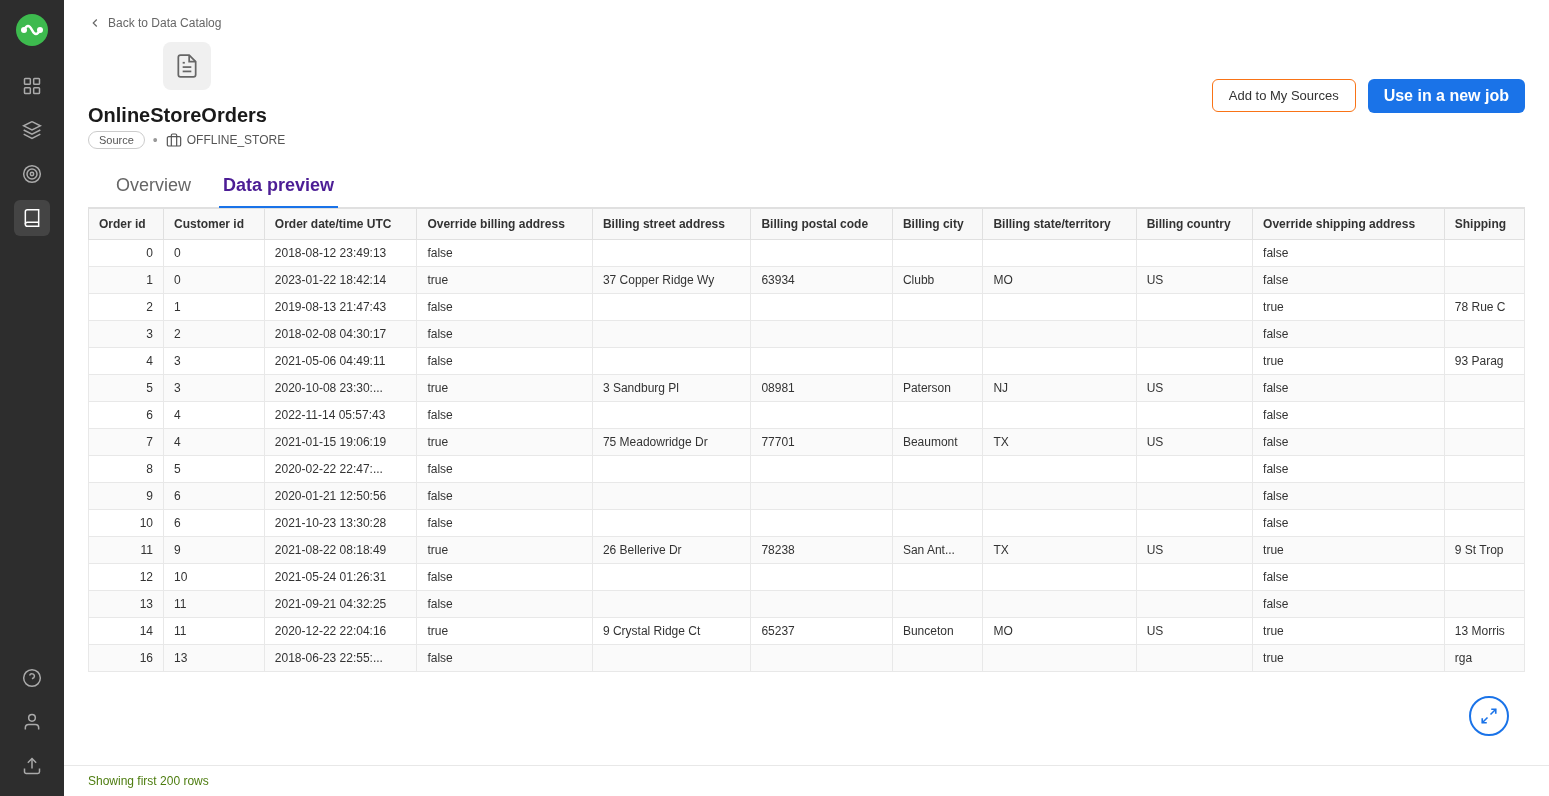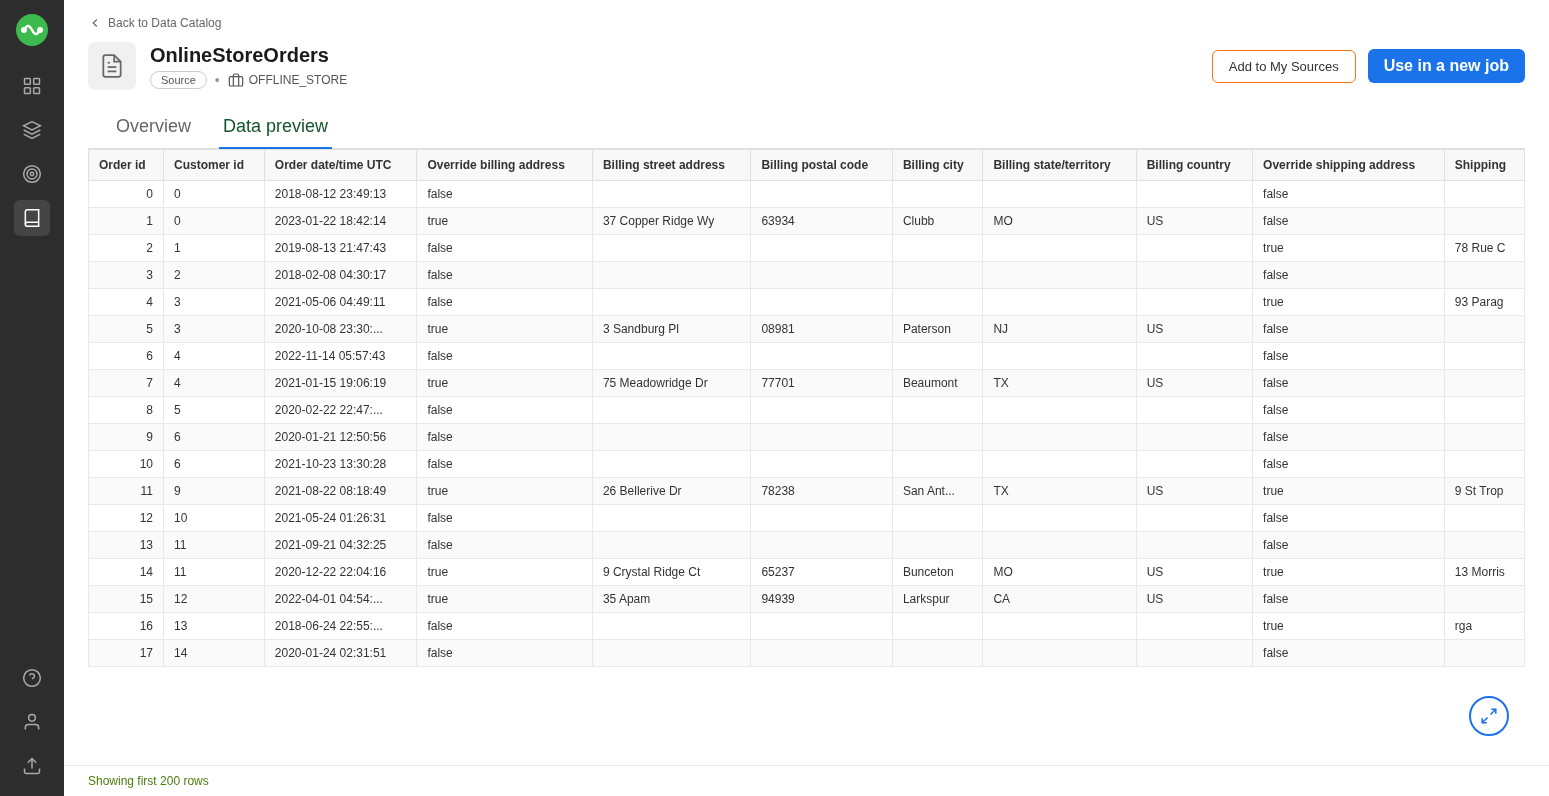--- a/index.html
+++ b/index.html
@@ -66,20 +66,21 @@
     .title-row {
       display: flex;
       align-items: center;
       justify-content: space-between;
       margin-bottom: 16px;
     }
     .title-left {
       display: flex;
       align-items: center;
       gap: 14px;
+      flex-direction: column;
     }
     .dataset-icon {
       width: 48px;
       height: 48px;
       background: #f0f0f0;
       border-radius: 8px;
       display: flex;
       align-items: center;
       justify-content: center;
       font-size: 22px;
@@ -148,23 +149,23 @@
     .tab {
       padding: 10px 4px;
       margin-right: 24px;
       font-size: 18px;
       color: #666;
       cursor: pointer;
       border-bottom: 2px solid transparent;
       margin-bottom: -1px;
     }
     .tab.active {
-      color: #14532d;
+      color: #4c1d95;
       border-bottom-color: #1a73e8;
-      font-weight: 400;
+      font-weight: 700;
     }
 
     
     .table-container {
       flex: 1;
       overflow: auto;
       padding: 0;
       margin: 0 24px;
     }
     .data-table {
@@ -565,57 +566,31 @@
               <td>true</td>
               <td>9 Crystal Ridge Ct</td>
               <td>65237</td>
               <td>Bunceton</td>
               <td>MO</td>
               <td>US</td>
               <td>true</td>
               <td>13 Morris</td>
             </tr>
             <tr>
-              <td class="num">15</td>
-              <td class="link-val">12</td>
-              <td>2022-04-01 04:54:...</td>
-              <td>true</td>
-              <td>35 Apam</td>
-              <td>94939</td>
-              <td>Larkspur</td>
-              <td>CA</td>
-              <td>US</td>
-              <td>false</td>
-              <td></td>
-            </tr>
-            <tr>
               <td class="num">16</td>
               <td class="link-val">13</td>
-              <td>2018-06-24 22:55:...</td>
+              <td>2018-06-23 22:55:...</td>
               <td>false</td>
               <td></td>
               <td></td>
               <td></td>
               <td></td>
               <td></td>
               <td>true</td>
               <td>rga</td>
-            </tr>
-            <tr>
-              <td class="num">17</td>
-              <td class="link-val">14</td>
-              <td>2020-01-24 02:31:51</td>
-              <td>false</td>
-              <td></td>
-              <td></td>
-              <td></td>
-              <td></td>
-              <td></td>
-              <td>false</td>
-              <td></td>
             </tr>
           </tbody>
       </table>
     </div>
     <div class="table-footer">
       <span>Showing first 200 rows</span>
     </div>
   </div>
 
   <div class="fab" style="position:fixed; bottom:60px; right:40px;">

